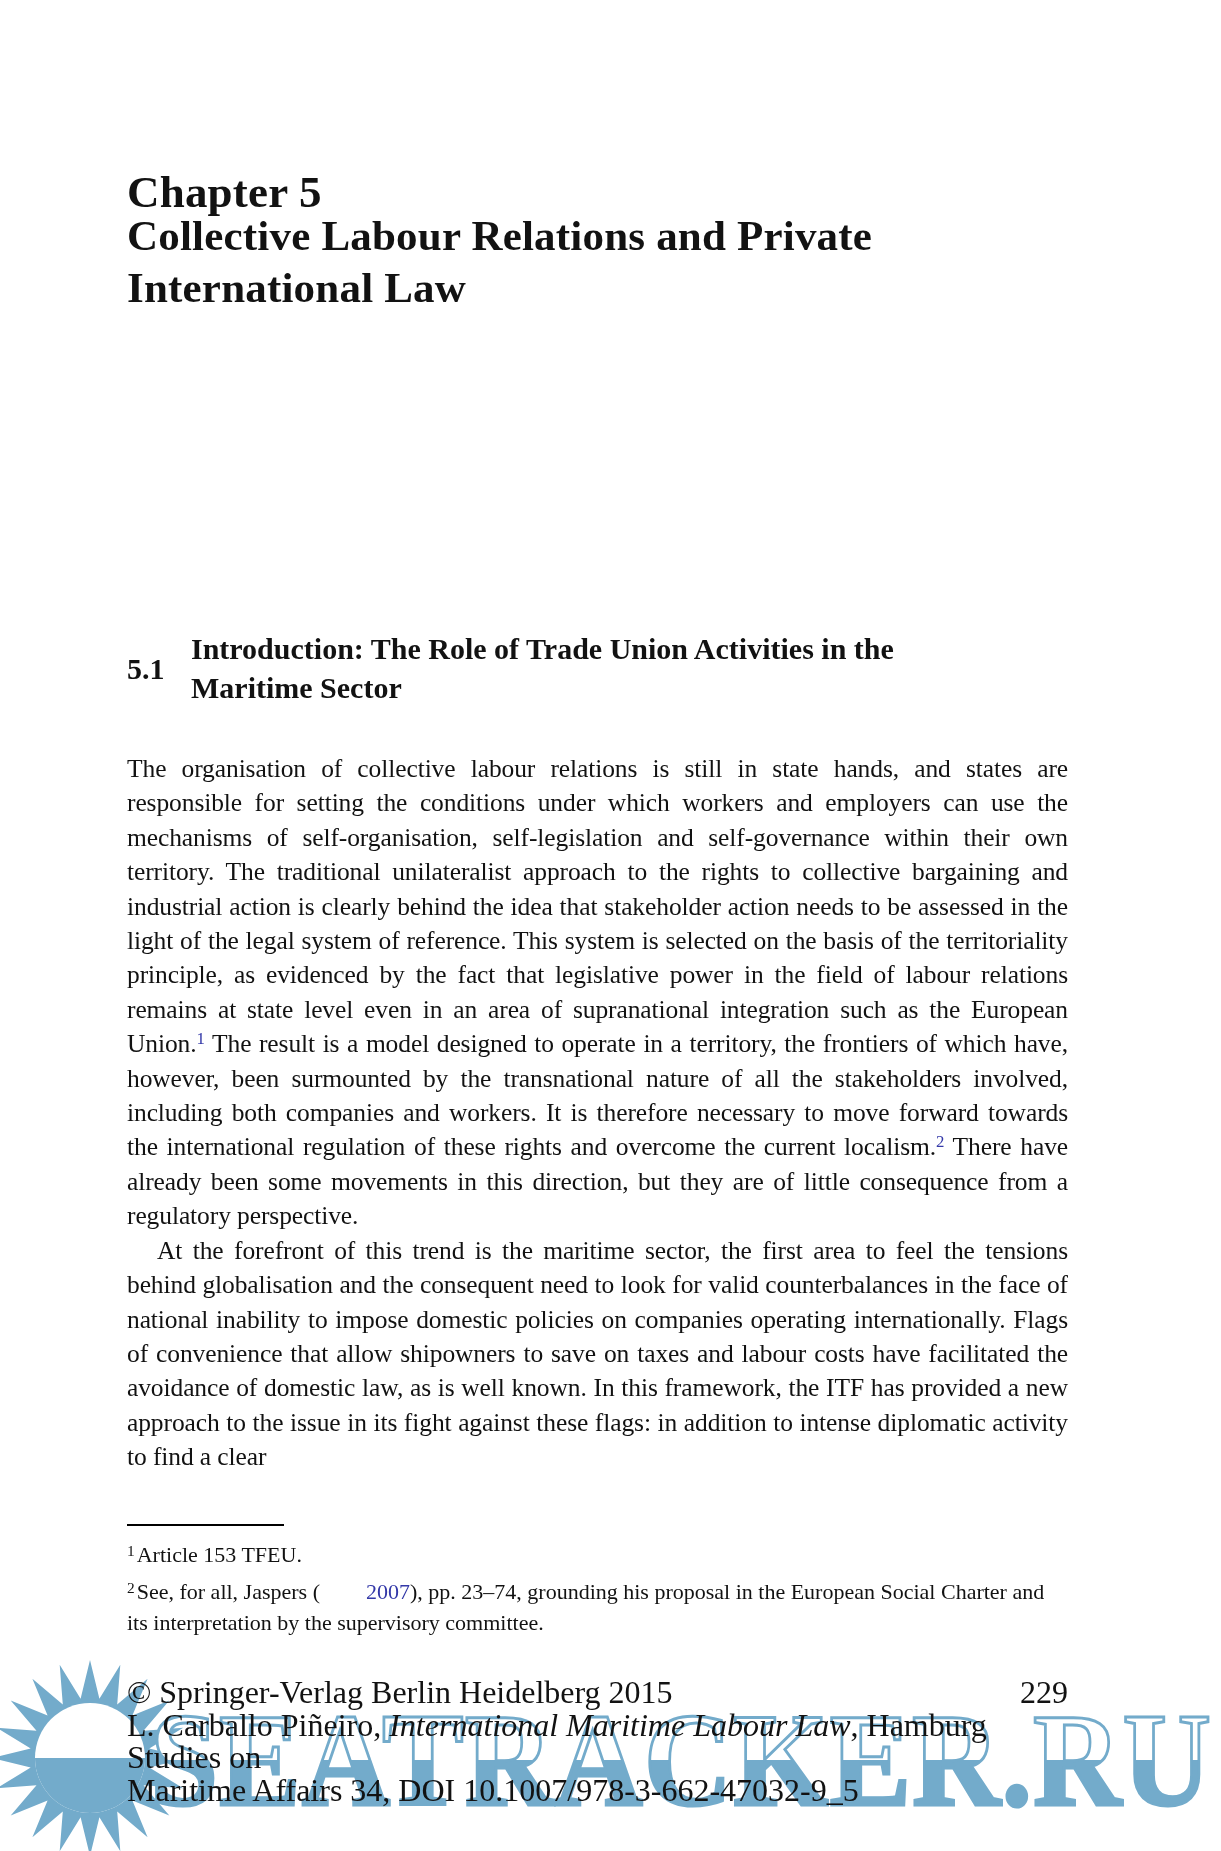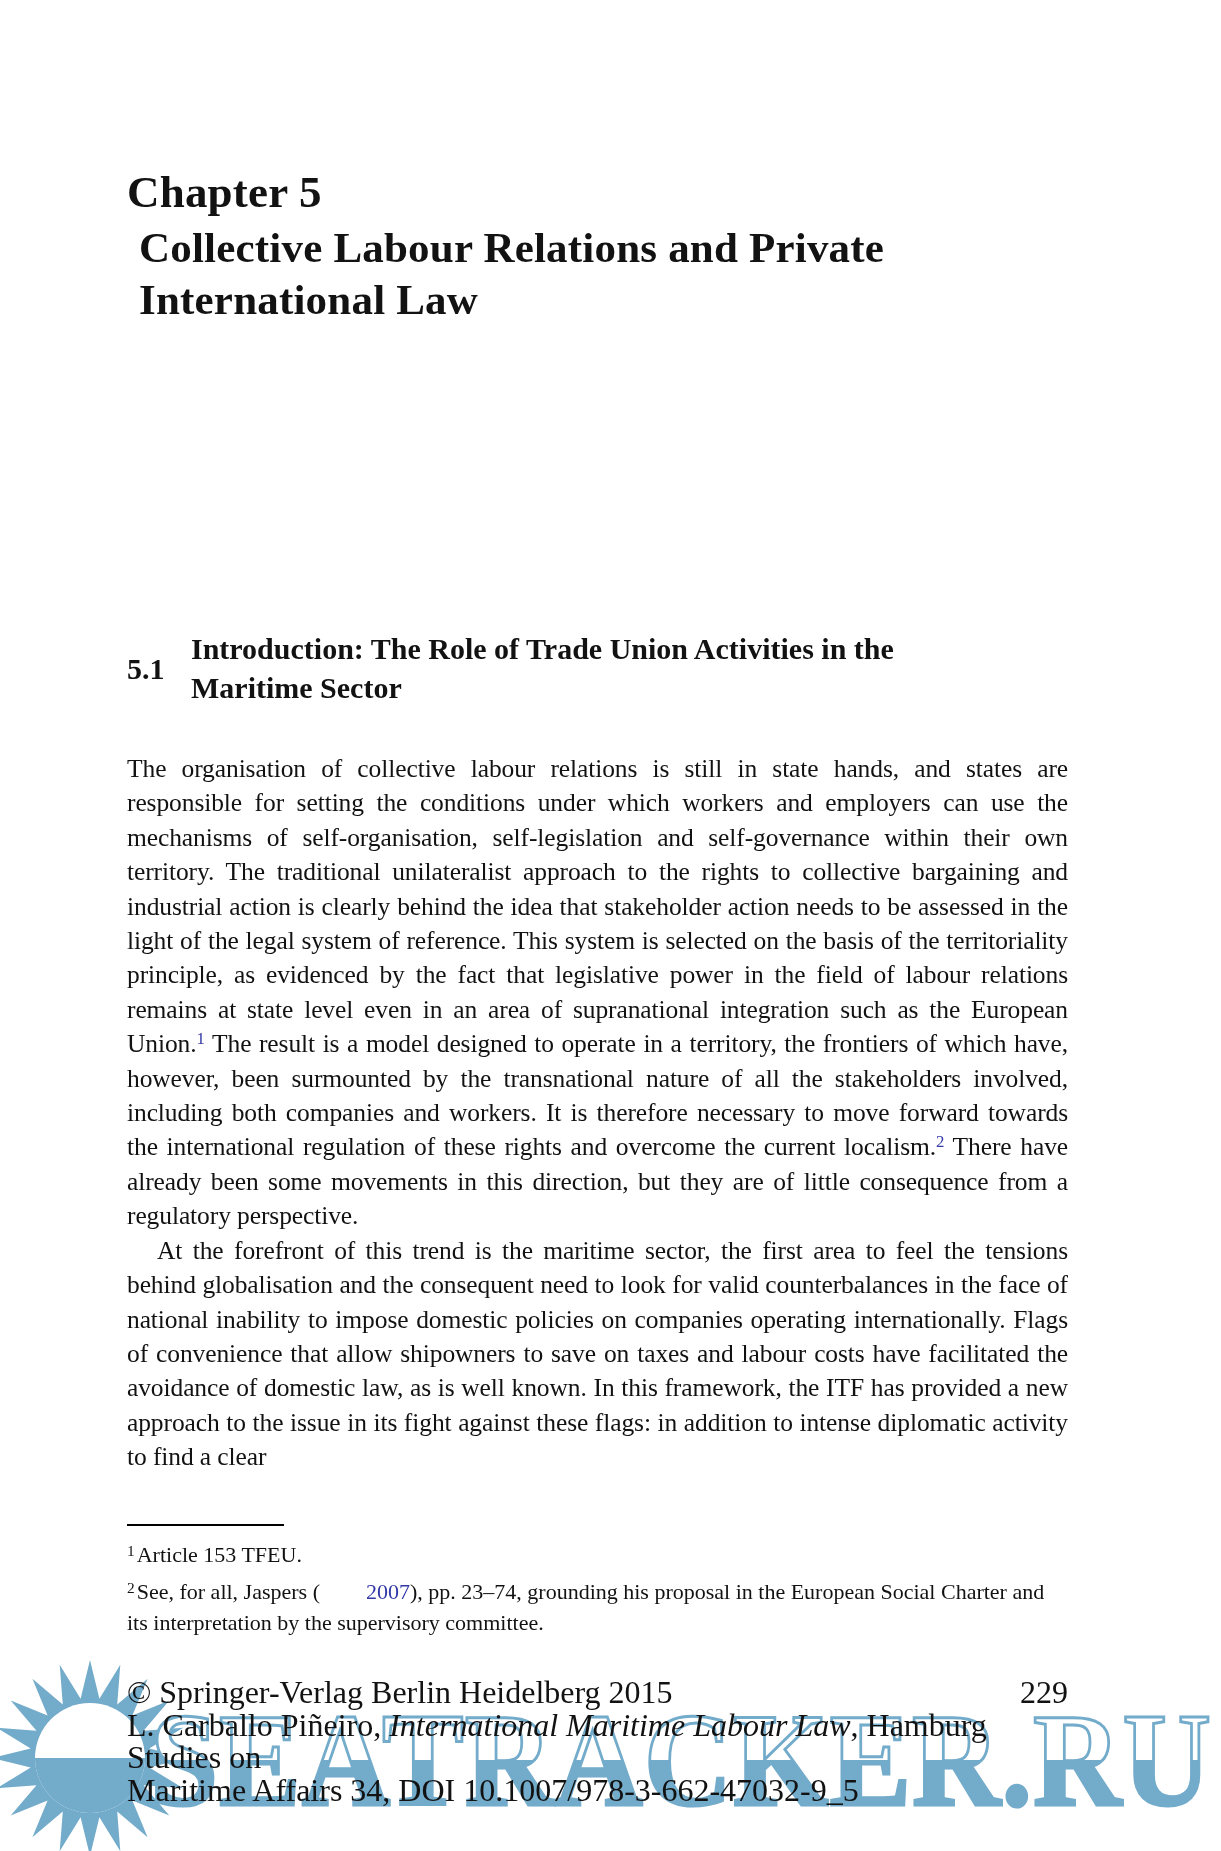--- a/index.html
+++ b/index.html
@@ -93,21 +93,21 @@
       <circle cx="90" cy="113" r="55" fill="#ffffff"></circle>
       <path d="M 35 113 A 55 55 0 0 0 145 113 Z" fill="#73abcb"></path>
     </g>
     <text x="150" y="160" textLength="1062" lengthAdjust="spacingAndGlyphs" fill="url(#wmgrad)" stroke="#73abcb">SEATRACKER.RU</text>
   </svg>
 
   <div class="content">
 
     <div class="chapter-label">Chapter 5</div>
 
-    <h1 class="chapter-title" style="margin:12px">Collective Labour Relations and Private International Law</h1>
+    <h1 class="chapter-title" style="margin:0">Collective Labour Relations and Private International Law</h1>
 
     <div class="section-heading">
       <span class="section-number">5.1</span>
       <span class="section-title">Introduction: The Role of Trade Union Activities in the Maritime Sector</span>
     </div>
 
     <div class="body-text">
       <p><span class="run-text">The organisation of collective labour relations is still in state hands, and states are responsible for setting the conditions under which workers and employers can use the mechanisms of self-organisation, self-legislation and self-governance within their own territory. The traditional unilateralist approach to the rights to collective bargaining and industrial action is clearly behind the idea that stakeholder action needs to be assessed in the light of the legal system of reference. This system is selected on the basis of the territoriality principle, as evidenced by the fact that legislative power in the field of labour relations remains at state level even in an area of supranational integration such as the European Union.</span><span class="run-suplink">1</span><span class="run-text"> The result is a model designed to operate in a territory, the frontiers of which have, however, been surmounted by the transnational nature of all the stakeholders involved, including both companies and workers. It is therefore necessary to move forward towards the international regulation of these rights and overcome the current localism.</span><span class="run-suplink">2</span><span class="run-text"> There have already been some movements in this direction, but they are of little consequence from a regulatory perspective.</span></p>
       <p class="indent">At the forefront of this trend is the maritime sector, the first area to feel the tensions behind globalisation and the consequent need to look for valid counterbalances in the face of national inability to impose domestic policies on companies operating internationally. Flags of convenience that allow shipowners to save on taxes and labour costs have facilitated the avoidance of domestic law, as is well known. In this framework, the ITF has provided a new approach to the issue in its fight against these flags: in addition to intense diplomatic activity to find a clear</p>
     </div>

